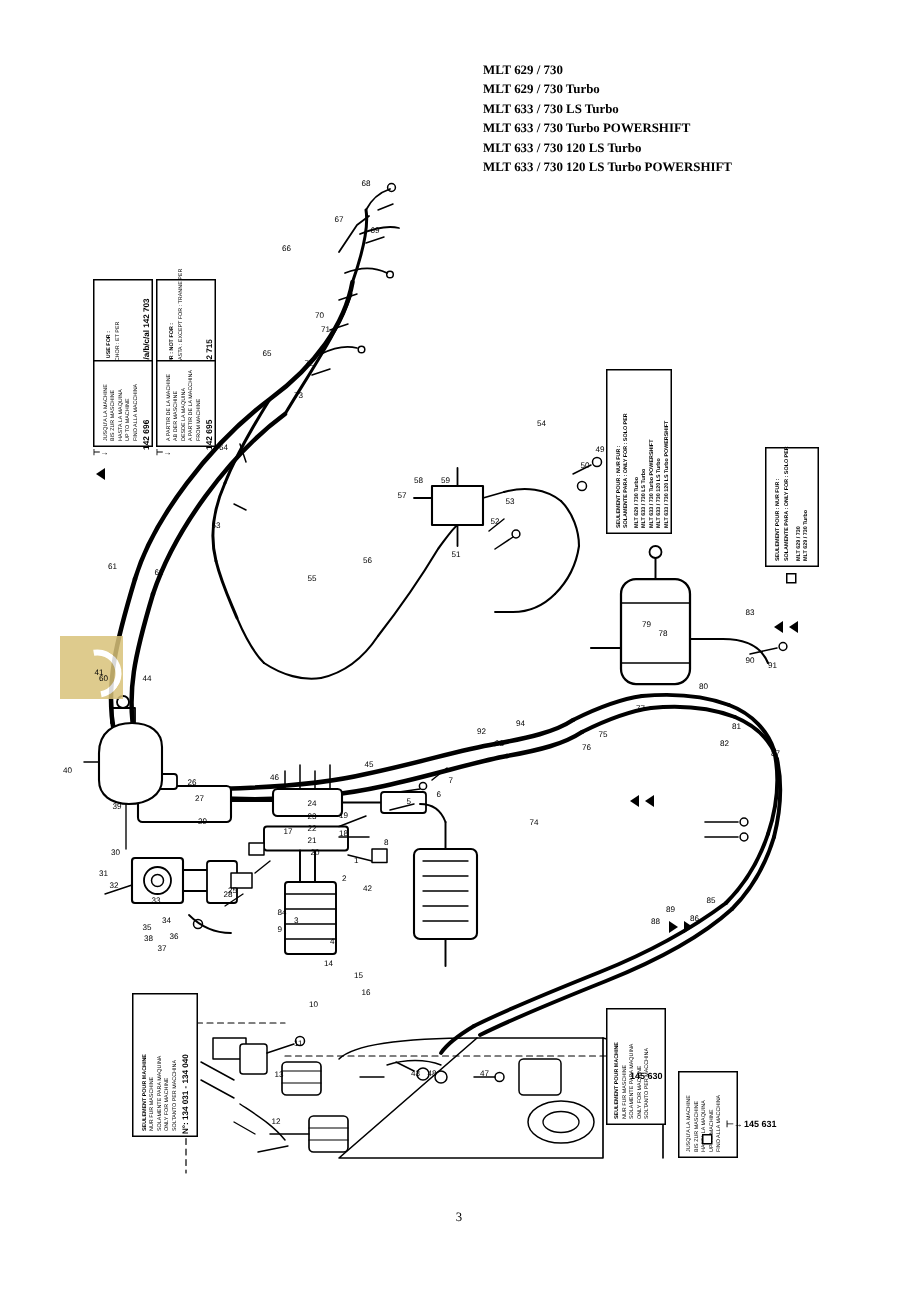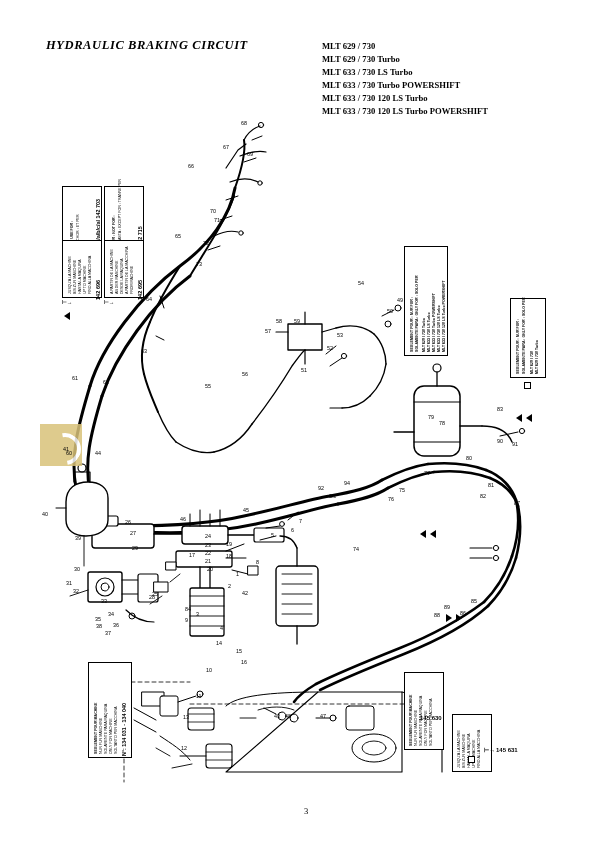--- a/index.html
+++ b/index.html
@@ -153,21 +153,20 @@
     border-left-color: transparent;
     border-bottom-color: transparent;
     transform: rotate(35deg);
   }
 </style>
 </head>
 <body>
 
 <div class="page">
 
-  <div class="doc-title">HYDRAULIC  BRAKING CIRCUIT</div>
 
   <div class="model-list">
     <div>MLT 629 / 730</div>
     <div>MLT 629 / 730 Turbo</div>
     <div>MLT 633 / 730 LS Turbo</div>
     <div>MLT 633 / 730 Turbo POWERSHIFT</div>
     <div>MLT 633 / 730 120 LS Turbo</div>
     <div>MLT 633 / 730 120 LS Turbo POWERSHIFT</div>
   </div>
 

